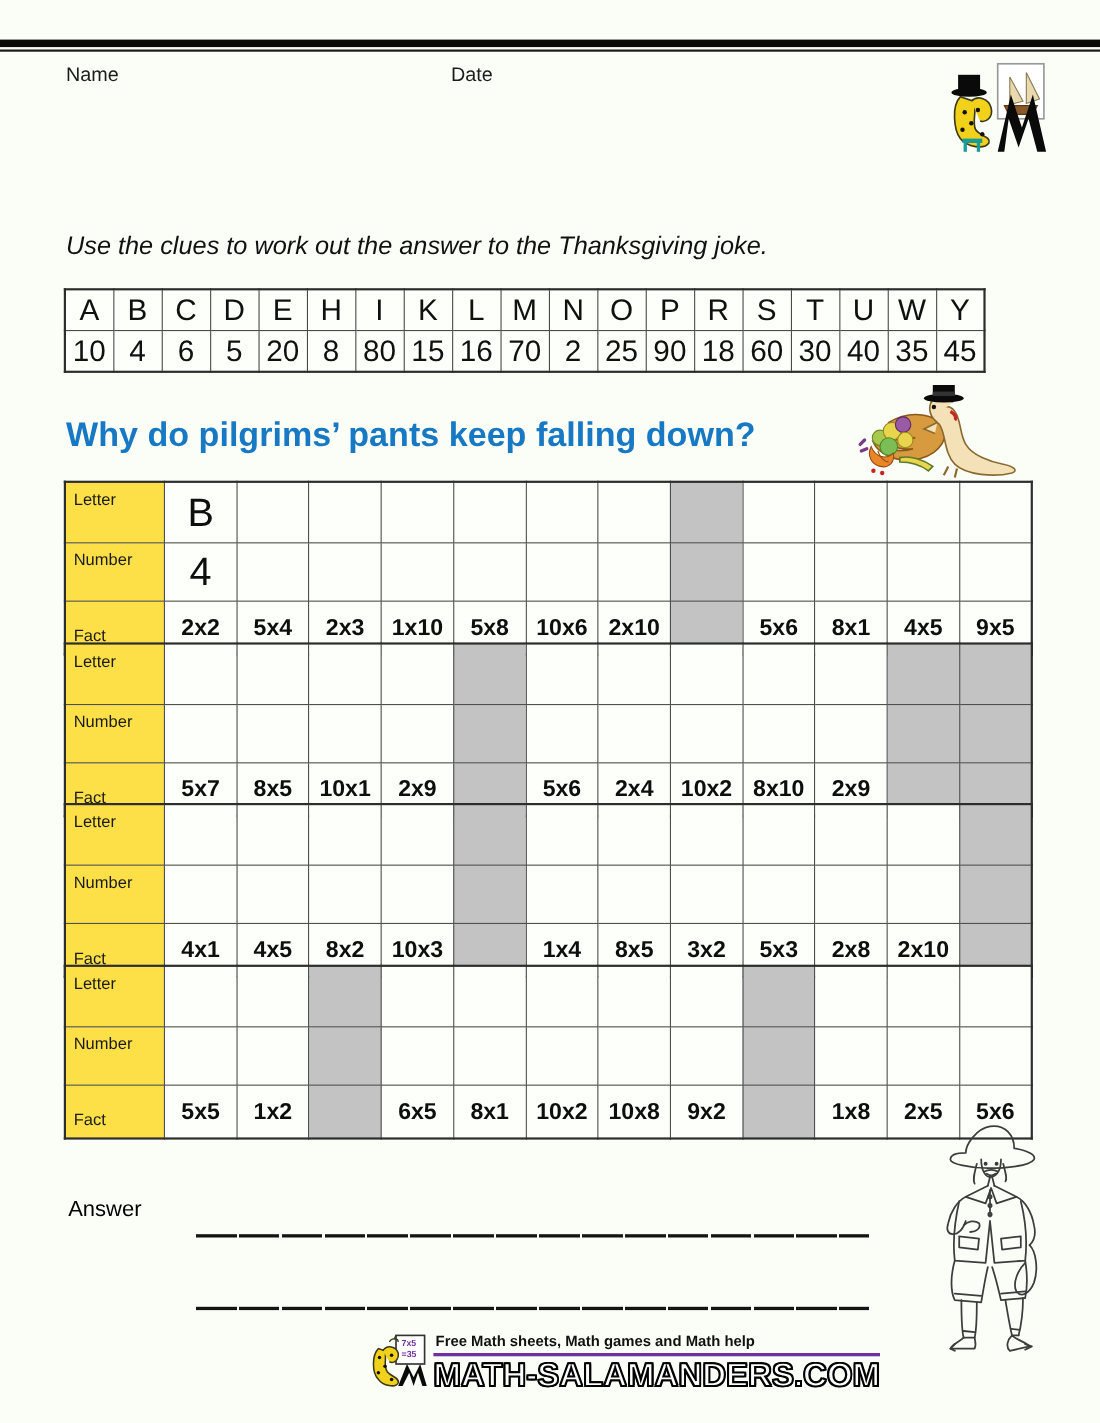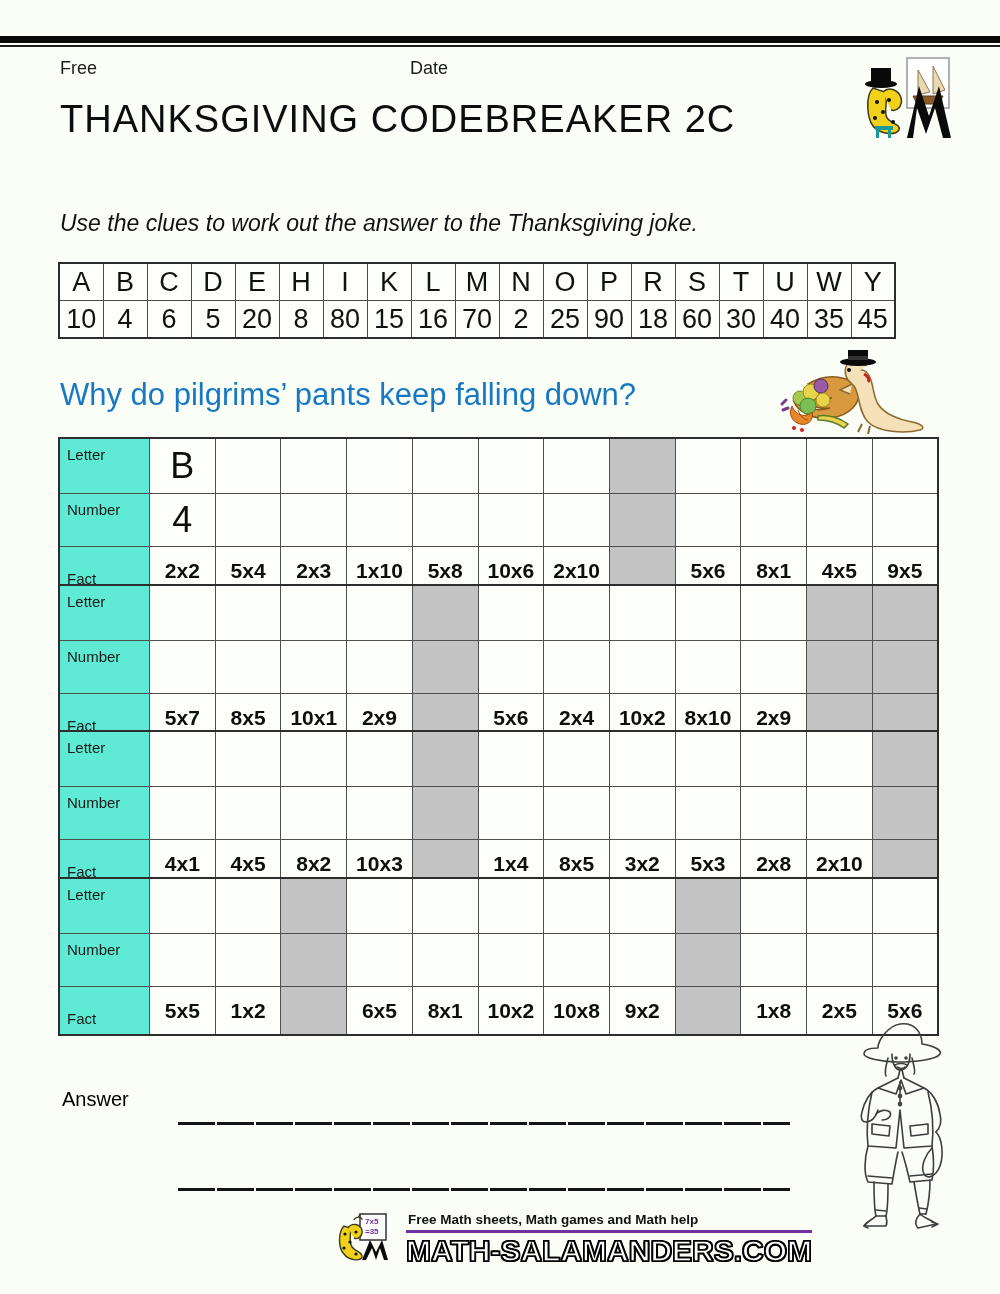--- a/index.html
+++ b/index.html
@@ -19,62 +19,62 @@
 
   .page-title{position:absolute;left:60px;top:98px;font-size:38px;letter-spacing:1px;color:#0d0d0d;font-weight:400;}
   .page-subtitle{position:absolute;left:60px;top:146px;font-size:28px;letter-spacing:0.5px;color:#0d0d0d;font-weight:400;}
   .instruction{position:absolute;left:60px;top:210px;font-size:23px;font-style:italic;color:#111;}
 
   
   .code-table{position:absolute;left:58px;top:262px;width:838px;border-collapse:collapse;table-layout:fixed;}
   .code-table td{border:1.5px solid #4a4a4a;text-align:center;font-size:27px;color:#101010;height:36px;padding:0;background:#FDFFFB;}
   .code-table{border:2px solid #2d2d2d;}
 
-  .question{position:absolute;left:60px;top:377px;font-size:31px;font-weight:400;color:#1778C4;}
+  .question{position:absolute;left:60px;top:377px;font-size:31px;font-weight:700;color:#1778C4;}
   .question-icon{position:absolute;left:778px;top:350px;}
 
   
   .grid-table{position:absolute;left:58px;width:881px;border-collapse:collapse;table-layout:fixed;border:2px solid #2d2d2d;}
   .grid-table td{border:1.5px solid #4f4f4f;padding:0;text-align:center;color:#0e0e0e;background:#FDFFFB;}
-  .grid-table td.rh{background:#5eead4;text-align:left;vertical-align:top;padding:7px 0 0 7px;font-size:15px;color:#1a1a1a;}
+  .grid-table td.rh{background:#fde047;text-align:left;vertical-align:top;padding:7px 0 0 7px;font-size:15px;color:#1a1a1a;}
   .grid-table td.rh.f{vertical-align:middle;padding-top:16px;}
   .grid-table tr.r-letter td{height:47px;}
   .grid-table tr.r-number td{height:45px;}
   .grid-table tr.r-fact td{height:31px;}
   .grid-table td.big{font-size:36px;font-weight:500;}
   .grid-table td.fact{font-size:21px;font-weight:700;}
   .grid-table td.gray{background:#C3C3C3;}
   #grid-0{top:437px;} #grid-1{top:584px;} #grid-2{top:730px;} #grid-3{top:877px;}
 
   .answer-label{position:absolute;left:62px;top:1088px;font-size:20px;color:#000000;}
   .answer-line{position:absolute;height:3px;background:repeating-linear-gradient(to right,#141414 0 37px,rgba(0,0,0,0) 37px 39px);}
   .answer-line.l1{left:178px;top:1122px;width:612px;}
   .answer-line.l2{left:178px;top:1188px;width:612px;}
 
   .pilgrim-art{position:absolute;left:848px;top:1014px;}
 
   
   .footer-logo{position:absolute;left:332px;top:1210px;display:flex;align-items:flex-start;}
-  .footer-text{display:flex;flex-direction:column;margin-left:16px;}
+  .footer-text{display:flex;flex-direction:column;margin-left:4px;}
   .footer-tagline{font-size:13.5px;font-weight:700;color:#111;padding:2px 0 3px 2px;border-bottom:3px solid #7030A0;white-space:nowrap;}
   .footer-wordmark{margin-top:1px;font-size:30px;font-weight:700;letter-spacing:0px;color:#ffffff;-webkit-text-stroke:1.6px #000;
     text-shadow:1px 1px 0 #000,-1px -1px 0 #000,1px -1px 0 #000,-1px 1px 0 #000;white-space:nowrap;text-transform:uppercase;}
 </style>
 </head>
 <body>
 
 <div class="page">
 
   <div class="top-rule">
     <div class="thick"></div>
       <div class="gap"></div>
       <div class="thin"></div>
   </div>
 
-  <div class="name-label">Free</div>
+  <div class="name-label">Name</div>
   <div class="date-label">Date</div>
 
   <div class="corner-logo">
     <svg width="100" height="92" viewBox="0 0 100 92">
       <rect x="52" y="6" width="42" height="50" fill="#ffffff" stroke="#999" stroke-width="1.5"></rect>
       <path d="M58 44 L88 44 L84 52 L62 52 Z" fill="#8a5a2b" stroke="#5a3a15" stroke-width="1"></path>
       <path d="M63 18 L63 43 L75 40 L63 18" fill="#e8d9b0" stroke="#8a7a50" stroke-width="1"></path>
       <path d="M78 14 L78 42 L90 38 L78 14" fill="#e8d9b0" stroke="#8a7a50" stroke-width="1"></path>
       <path d="M52 86 L64 34 L74 64 L84 34 L96 86 L88 86 L80 56 L71 82 L62 56 L58 86 Z" fill="#0a0a0a"></path>
       <path d="M18 36 C10 44 12 66 18 74 C24 82 40 84 44 78 C46 72 36 72 32 66 C28 58 34 48 30 40 Z" fill="#F2D11A" stroke="#3a3a1a" stroke-width="1.5"></path>
@@ -85,21 +85,20 @@
         <circle cx="34" cy="48" r="2" fill="#111"></circle>
       <circle cx="38" cy="70" r="2" fill="#111"></circle>
       <ellipse cx="26" cy="32" rx="16" ry="4" fill="#0a0a0a"></ellipse>
       <rect x="16" y="16" width="20" height="16" fill="#0a0a0a"></rect>
       <rect x="20" y="74" width="18" height="4" fill="#1a9a9a"></rect>
       <rect x="21" y="78" width="3" height="8" fill="#1a9a9a"></rect>
         <rect x="33" y="78" width="3" height="8" fill="#1a9a9a"></rect>
     </svg>
   </div>
 
-  <div class="page-title">THANKSGIVING CODEBREAKER 2C</div>
   <div class="instruction">Use the clues to work out the answer to the Thanksgiving joke.</div>
 
   <table class="code-table">
     <tbody>
       <tr id="code-letters-row">
           <td>A</td>
           <td>B</td>
           <td>C</td>
           <td>D</td>
           <td>E</td>

